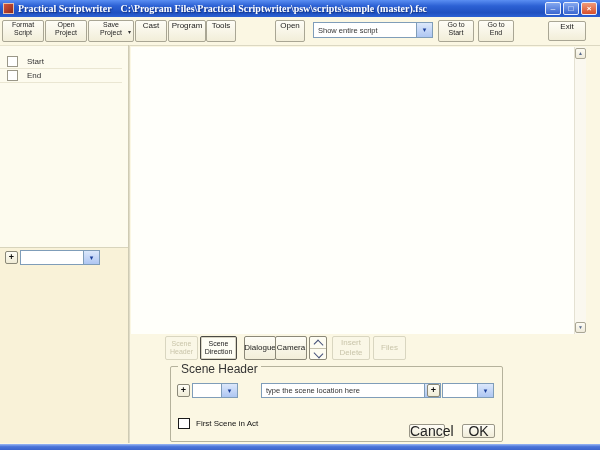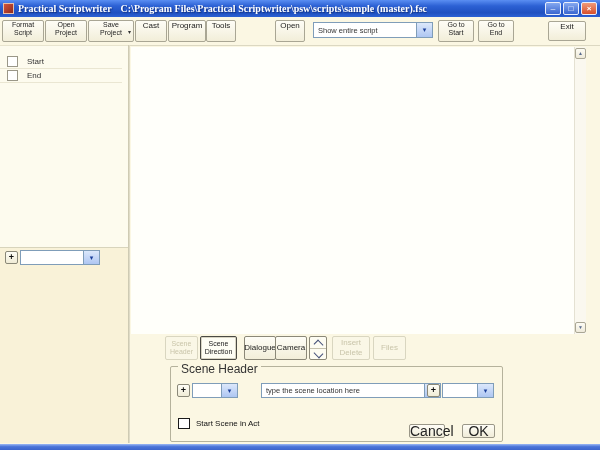--- a/index.html
+++ b/index.html
@@ -217,21 +217,21 @@
       <span class="cval">type the scene location here</span>
       <span class="cbtn">▾</span>
     </div>
     <div class="plusbtn gb-plus2">+</div>
     <div class="combo gb-combo3">
       <span class="cval"></span>
       <span class="cbtn">▾</span>
     </div>
     <div class="gb-checkrow">
       <span class="cb bold"></span>
-      <span class="check-label">Start Scene in Act</span>
+      <span class="check-label">First Scene in Act</span>
     </div>
     <div class="pbtn gb-cancel">Cancel</div>
     <div class="pbtn gb-ok">OK</div>
   </div>
 
   <div class="taskbar-edge"></div>
 
 </div>
 
 </body></html>

